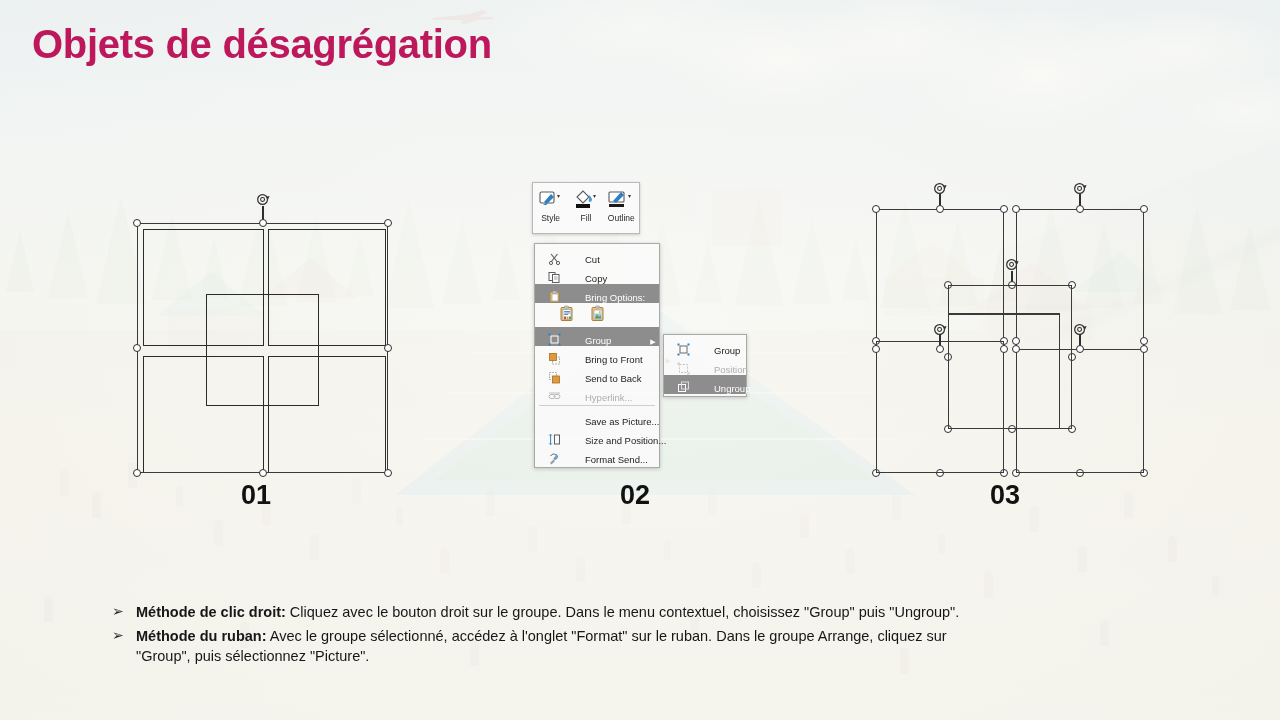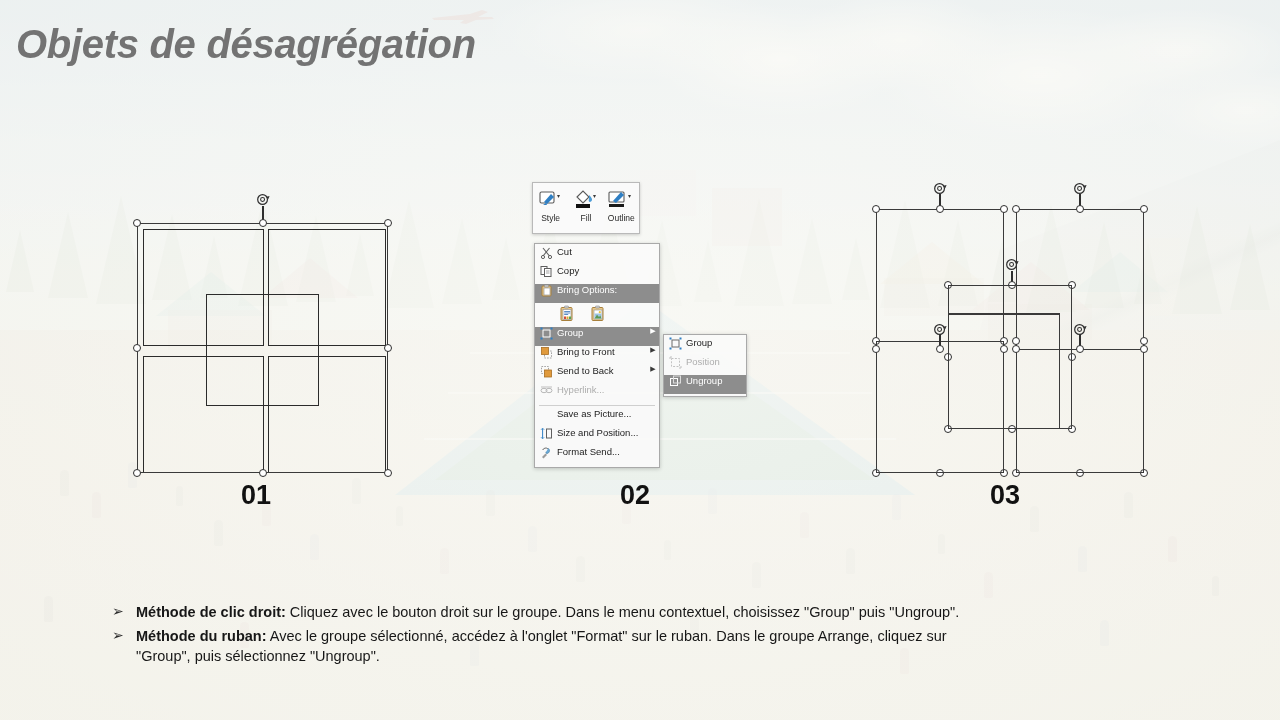--- a/index.html
+++ b/index.html
@@ -115,26 +115,25 @@
   }
   .bg-wash2 {
     position: absolute; inset: 0;
     background:
       radial-gradient(ellipse 900px 520px at 640px 330px, rgba(252,252,249,.55), rgba(252,252,249,.18) 70%, rgba(252,252,249,.05));
     pointer-events: none;
   }
 
   
   .slide-title {
-    position: absolute; left: 16px; top: 22px;
+    position: absolute; left: 32px; top: 22px;
     font-size: 40px; font-weight: bold;
-    color: #737373;
+    color: #be185d;
     letter-spacing: -0.3px;
     white-space: nowrap;
-    font-style: italic;
   }
   .subtitle {
     position: absolute; left: 112px; top: 95px;
     font-size: 15px; color: #1d1d1d;
     white-space: nowrap;
   }
   .subtitle b { font-weight: bold; }
 
   .section-head {
     position: absolute; left: 112px; top: 566px;
@@ -211,24 +210,25 @@
     position: absolute; left: 534px; top: 243px;
     width: 126px;
     background: rgba(250,250,250,.92);
     border: 1px solid #a9a9a9;
     box-shadow: 0 1px 4px rgba(0,0,0,.2);
     padding: 2px 0;
     font-size: 9.5px; color: #222;
   }
   .ctx-item {
     position: relative;
-    display: flex; align-items: flex-start;
+    display: flex; align-items: flex-end;
     height: 19px;
-    padding-left: 0;
+    padding-left: 8px;
     white-space: nowrap;
+    gap: 20px;
   }
   .ctx-item.hl { background: #8d8d8d; color: #fff; }
   .ctx-item.disabled { color: #adadad; }
   .ctx-ico {
     width: 22px; flex: 0 0 22px;
     display: flex; align-items: center; justify-content: center;
   }
   .ctx-label { flex: 1; }
   .ctx-arrow {
     width: 12px; flex: 0 0 12px;
@@ -684,17 +684,17 @@
   </div>
 
 
   <div class="bullets">
     <div class="bullet-row">
       <span class="bullet-mark">➢</span>
       <span class="bullet-text"><b>Méthode de clic droit:</b><span> Cliquez avec le bouton droit sur le groupe. Dans le menu contextuel, choisissez "Group" puis "Ungroup".</span></span>
     </div>
     <div class="bullet-row">
       <span class="bullet-mark">➢</span>
-      <span class="bullet-text"><b>Méthode du ruban:</b><span> Avec le groupe sélectionné,  accédez à l'onglet "Format" sur le ruban. Dans le groupe Arrange, cliquez sur "Group", puis sélectionnez "Ungroup".</span></span>
+      <span class="bullet-text"><b>Méthode du ruban:</b><span> Avec le groupe sélectionné,  accédez à l'onglet "Format" sur le ruban. Dans le groupe Arrange, cliquez sur "Group", puis sélectionnez "Picture".</span></span>
     </div>
   </div>
 
 </div>
 
 </body></html>

